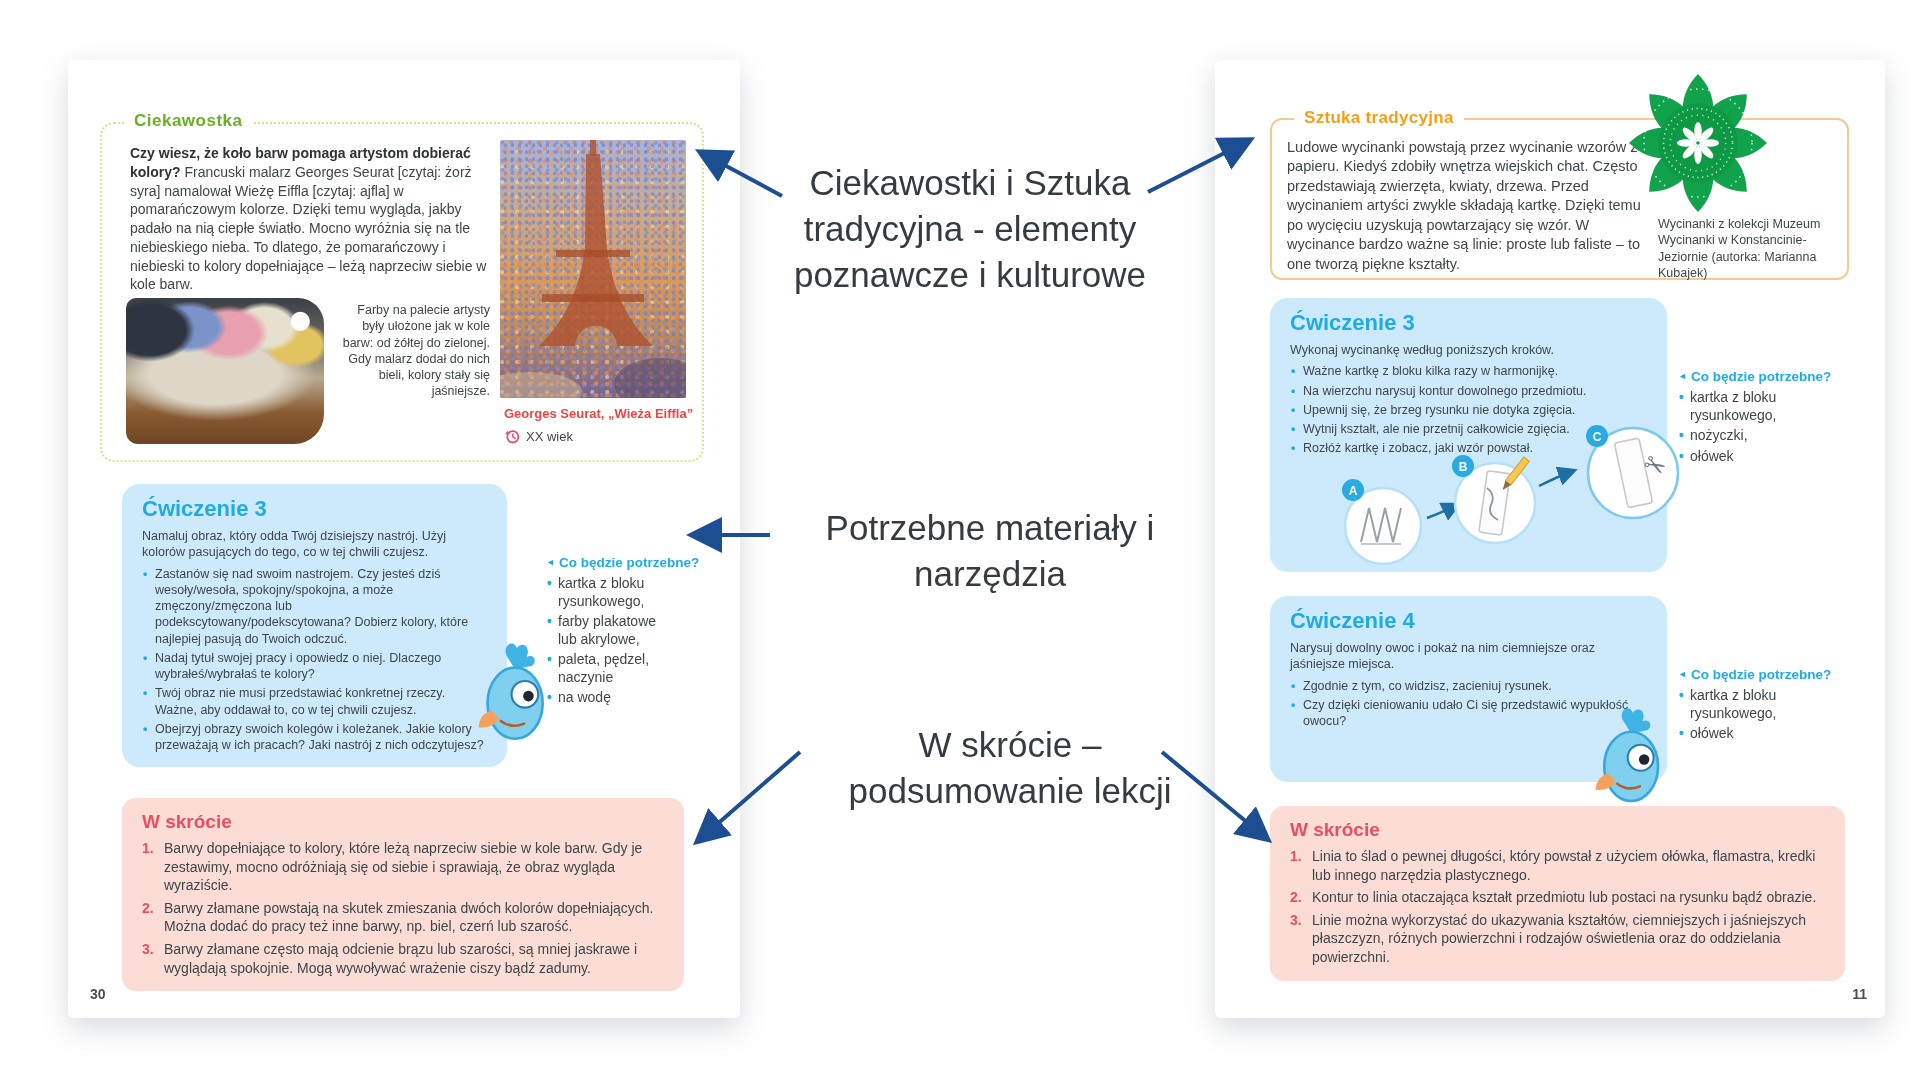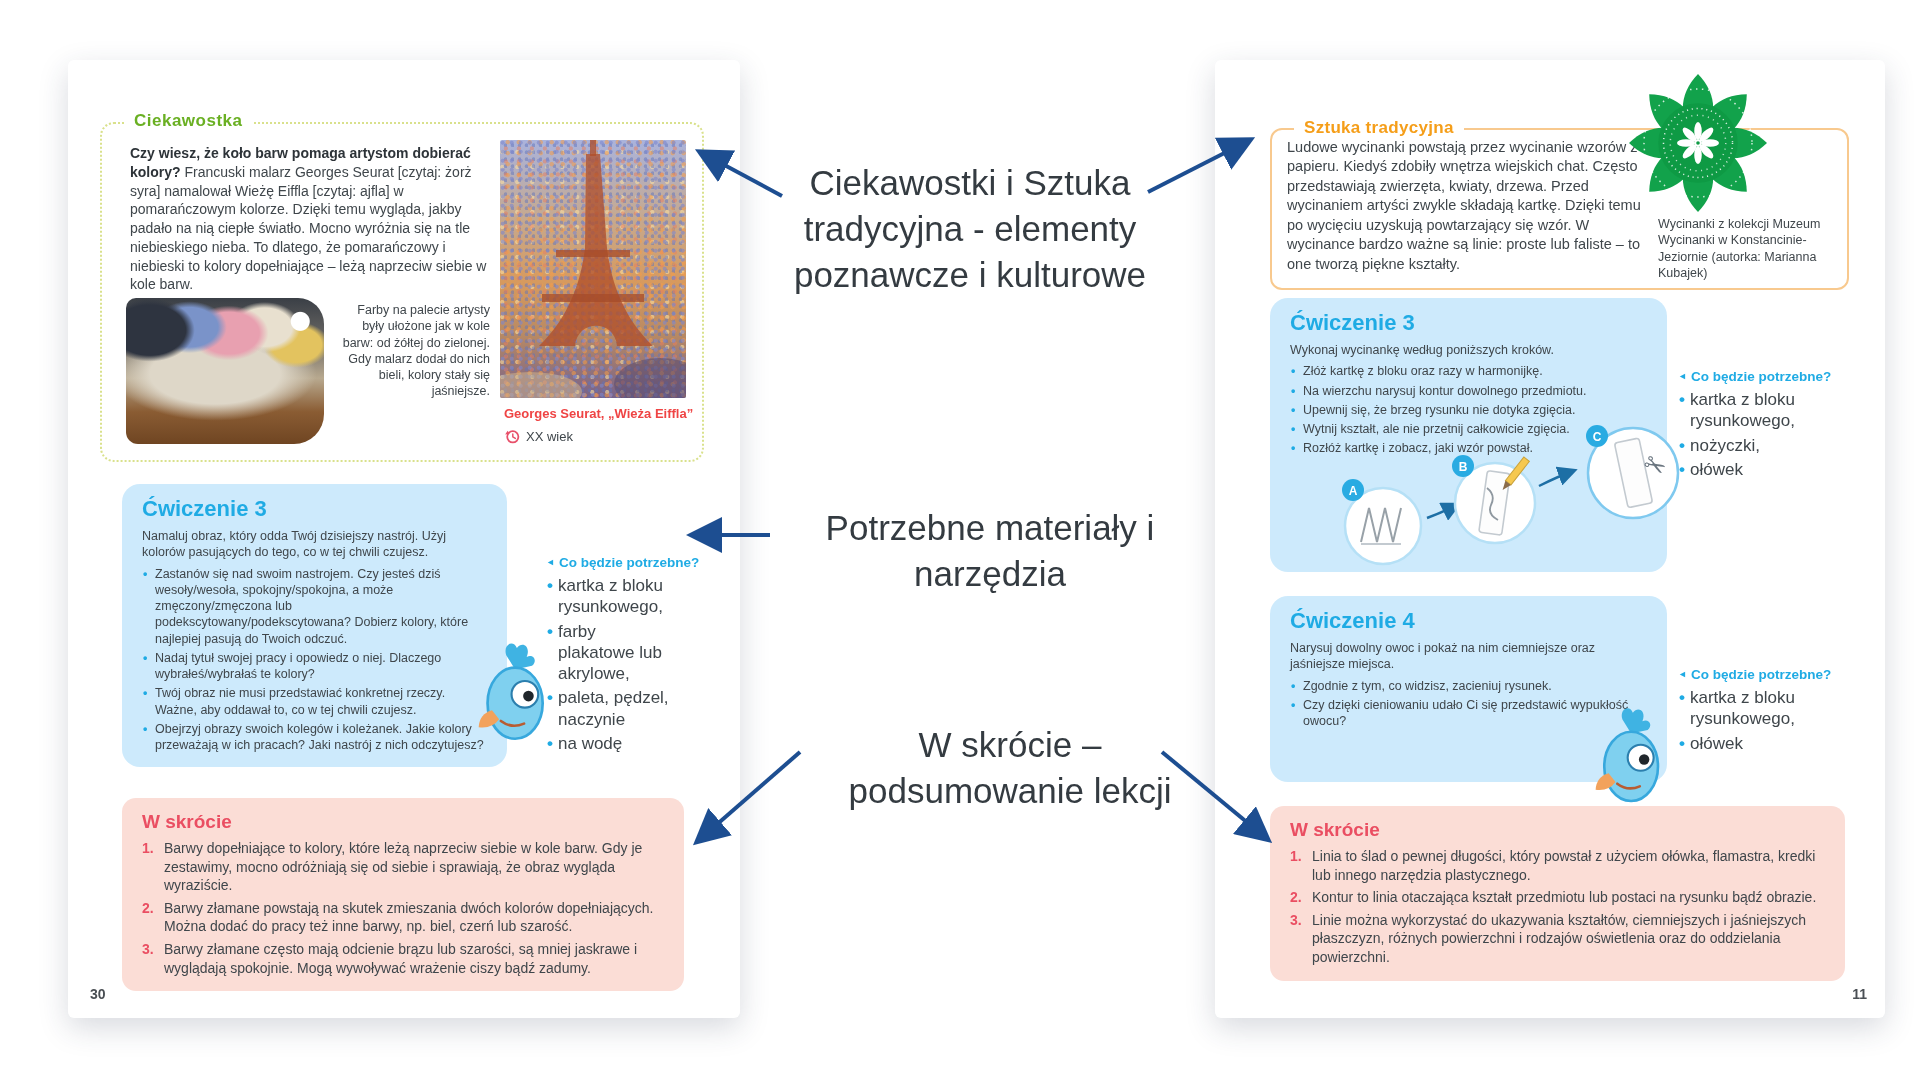--- a/index.html
+++ b/index.html
@@ -31,21 +31,21 @@
   .exintro{font-size:12.5px;line-height:1.3;margin:0;}
   .bullets{margin:5px 0 0;padding:0;list-style:none;}
   .bullets li{position:relative;padding-left:13px;margin-top:3px;font-size:12.5px;line-height:1.3;}
   .bullets li::before{content:"\2022";position:absolute;left:1px;top:0;color:#1fabe4;font-weight:bold;}
 
   
   .mat{width:155px;margin-top:29px;}
   .mat .mtitle{color:#1fabe4;font-weight:bold;font-size:13.5px;}
   .mat .tri{font-size:9px;color:#1fabe4;margin-right:4px;vertical-align:2px;}
   .mat ul{margin:5px 0 0;padding:0;list-style:none;}
-  .mat li{position:relative;padding-left:12px;margin-top:3px;font-size:17px;line-height:1.25;}
+  .mat li{position:relative;padding-left:12px;margin-top:3px;font-size:14px;line-height:1.25;}
   .mat li::before{content:"\2022";position:absolute;left:1px;color:#1fabe4;font-weight:bold;}
 
   
   .pinkbox{background:#fbddd6;border-radius:14px;box-sizing:border-box;padding:13px 22px 14px 20px;}
   .pinktitle{color:#ea4e62;font-weight:bold;font-size:19px;margin:0 0 6px;}
   .sum{margin:0;padding:0;list-style:none;counter-reset:n;}
   .sum li{counter-increment:n;position:relative;padding-left:22px;margin-top:4px;
           font-size:14px;line-height:1.33;}
   .sum li::before{content:counter(n) ".";position:absolute;left:0;color:#ea4e62;font-weight:bold;}
 
@@ -153,21 +153,21 @@
         <li>Barwy złamane powstają na skutek zmieszania dwóch kolorów dopełniających. Można dodać do pracy też inne barwy, np. biel, czerń lub szarość.</li>
         <li>Barwy złamane często mają odcienie brązu lub szarości, są mniej jaskrawe i wyglądają spokojnie. Mogą wywoływać wrażenie ciszy bądź zadumy.</li>
       </ol>
     </div>
 
     <span class="pagenum" style="left:22px;">30</span>
   </div>
 
   <div class="page" id="page-right">
 
-    <div class="abs orangebox" style="left:55px;top:68px;width:575px;height:158px;">
+    <div class="abs orangebox" style="left:55px;top:58px;width:575px;height:158px;">
       <span class="orangelabel">Sztuka tradycyjna</span>
     </div>
     <div class="abs bodytext" style="left:72px;top:78px;width:358px;font-size:14.5px;">Ludowe wycinanki powstają przez wycinanie wzorów z papieru. Kiedyś zdobiły wnętrza wiejskich chat. Często przedstawiają zwierzęta, kwiaty, drzewa. Przed wycinaniem artyści zwykle składają kartkę. Dzięki temu po wycięciu uzyskują powtarzający się wzór. W wycinance bardzo ważne są linie: proste lub faliste – to one tworzą piękne kształty.</div>
 
     <svg class="abs" style="left:408px;top:8px;" width="150" height="150" viewBox="-100 -100 200 200">
       <g fill="#12a24b">
         <path d="M0 0 C 27 -30 27 -64 0 -92 C -27 -64 -27 -30 0 0 Z"></path>
         <path d="M0 0 C 27 -30 27 -64 0 -92 C -27 -64 -27 -30 0 0 Z" transform="rotate(45)"></path>
         <path d="M0 0 C 27 -30 27 -64 0 -92 C -27 -64 -27 -30 0 0 Z" transform="rotate(90)"></path>
         <path d="M0 0 C 27 -30 27 -64 0 -92 C -27 -64 -27 -30 0 0 Z" transform="rotate(135)"></path>
@@ -192,21 +192,21 @@
       </g>
       <circle r="5" fill="#fff"></circle>
         <circle r="2.4" fill="#0e9a44"></circle>
     </svg>
     <div class="abs capt" style="left:443px;top:156px;width:180px;">Wycinanki z kolekcji Muzeum Wycinanki w Konstancinie-Jeziornie (autorka: Marianna Kubajek)</div>
 
     <div class="abs bluebox" style="left:55px;top:238px;width:397px;height:274px;">
       <h3 class="extitle">Ćwiczenie 3</h3>
       <p class="exintro">Wykonaj wycinankę według poniższych kroków.</p>
       <ul class="bullets">
-        <li>Złóż kartkę z bloku oraz razy w harmonijkę.</li>
+        <li>Ważne kartkę z bloku kilka razy w harmonijkę.</li>
         <li>Na wierzchu narysuj kontur dowolnego przedmiotu.</li>
         <li>Upewnij się, że brzeg rysunku nie dotyka zgięcia.</li>
         <li>Wytnij kształt, ale nie przetnij całkowicie zgięcia.</li>
         <li>Rozłóż kartkę i zobacz, jaki wzór powstał.</li>
       </ul>
     </div>
 
     <svg class="abs" style="left:120px;top:368px;overflow:visible;" width="360" height="150" viewBox="0 0 360 150">
       <defs>
         <marker id="stepArrow" markerWidth="8" markerHeight="8" refX="6" refY="4" orient="auto">

